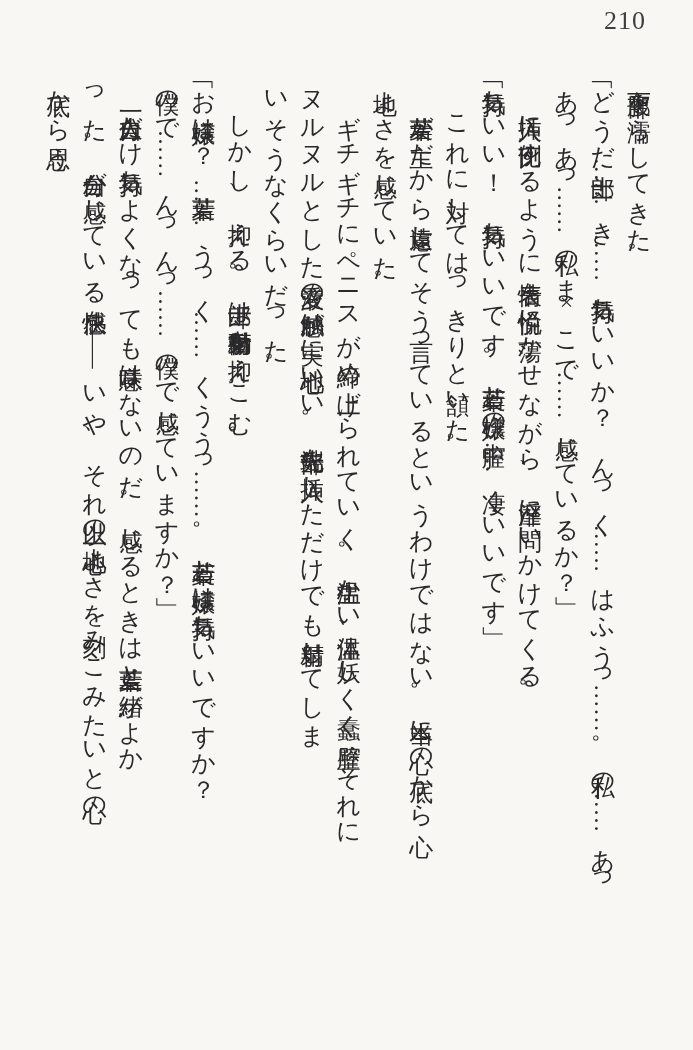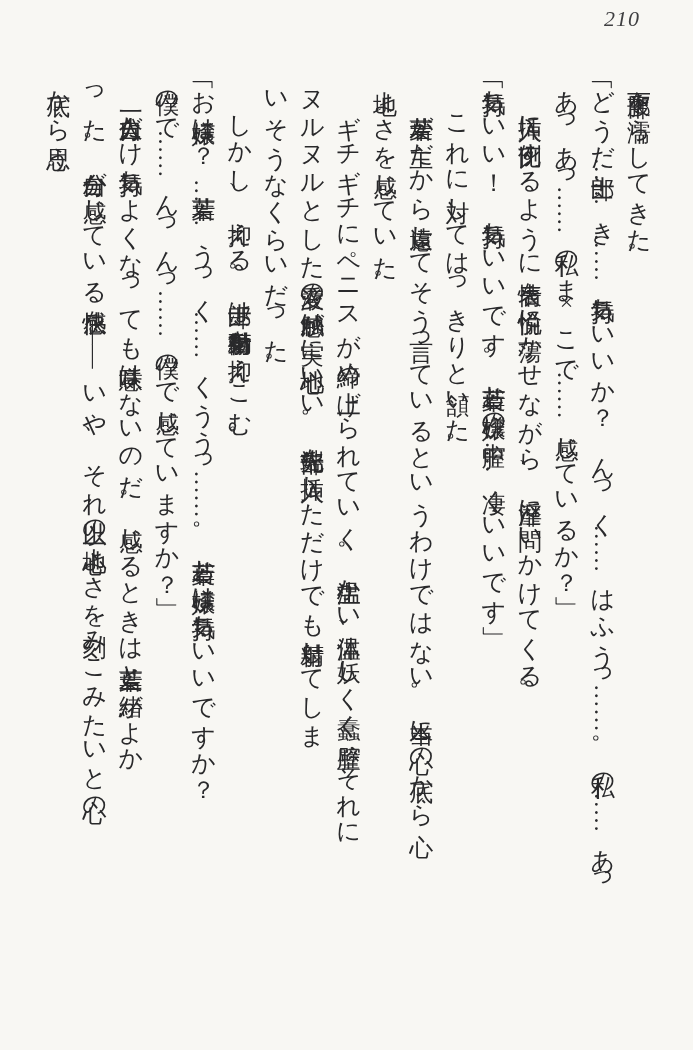--- a/index.html
+++ b/index.html
@@ -15,22 +15,21 @@
   }
   .page {
     position: absolute;
     inset: 0;
     background: #f8f7f3;
   }
   .page-number {
     position: absolute;
     top: 6px;
     left: 604px;
-    font-style: italic;
-    font-size: 22px;
+    font-size: 26px;
     letter-spacing: 1px;
     color: #3f3f41;
   }
   .text-block {
     position: absolute;
     top: 74px;
     right: 36px;
     height: 942px;
     writing-mode: vertical-rl;
     text-orientation: mixed;

